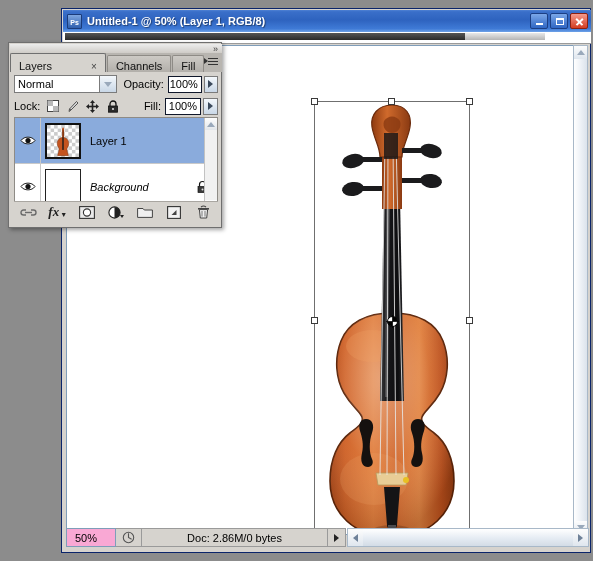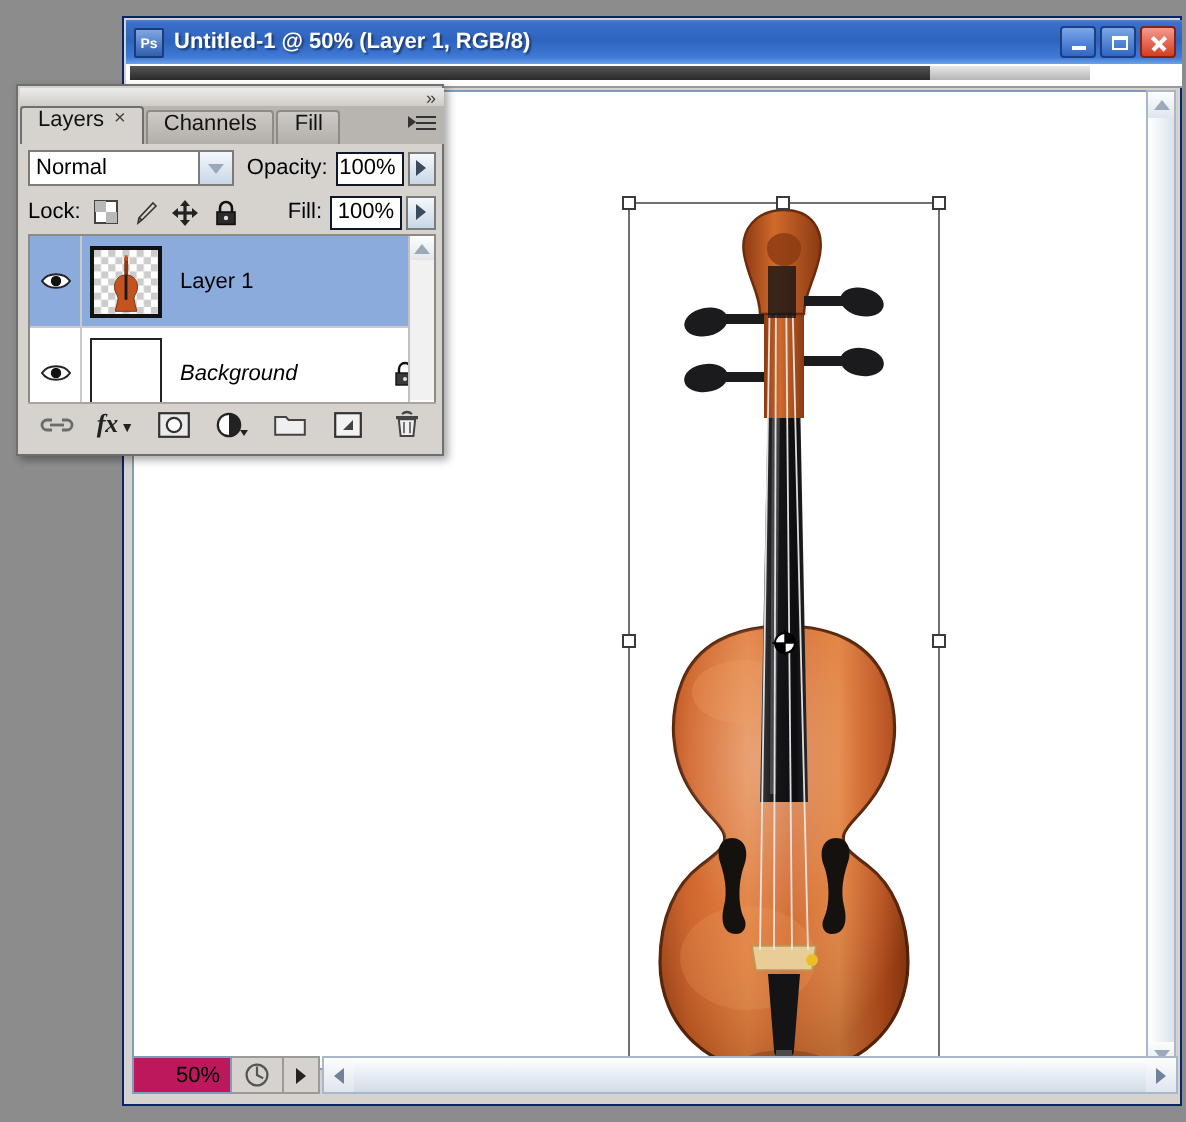--- a/index.html
+++ b/index.html
@@ -51,22 +51,22 @@
   .tri{width:0;height:0;}
   .tri.up{border-left:4px solid transparent;border-right:4px solid transparent;border-bottom:5px solid #9aa9bb;}
   .tri.down{border-left:4px solid transparent;border-right:4px solid transparent;border-top:5px solid #9aa9bb;}
   .tri.left{border-top:4px solid transparent;border-bottom:4px solid transparent;border-right:5px solid #6f8299;}
   .tri.right{border-top:4px solid transparent;border-bottom:4px solid transparent;border-left:5px solid #222;}
   #vthumb{position:absolute;left:0;top:13px;width:13px;height:462px;
     background:linear-gradient(to right,#ffffff,#eef2f7,#dbe3ec);}
 
   
   #statusbar{position:absolute;left:4px;bottom:5px;width:523px;height:19px;display:flex;align-items:stretch;}
-  #zoom-field{width:50px;background:#be185d;border:1px solid #7f9db9;box-sizing:border-box;
-    display:flex;align-items:center;padding-left:21px;font-size:11px;text-align:right;}
+  #zoom-field{width:50px;background:#f9a8d4;border:1px solid #7f9db9;box-sizing:border-box;
+    display:flex;align-items:center;padding-left:8px;font-size:11px;text-align:right;}
   #doc-prof-btn{width:26px;background:#d6d3ce;border:1px solid #9a9a9a;border-left:none;
     box-sizing:border-box;display:flex;align-items:center;justify-content:center;}
   #doc-info{flex:0 0 186px;background:#d6d3ce;border:1px solid #9a9a9a;border-left:none;
     box-sizing:border-box;display:flex;align-items:center;justify-content:center;font-size:11px;}
   #doc-info-arrow{width:18px;background:#d6d3ce;border:1px solid #9a9a9a;border-left:none;
     box-sizing:border-box;display:flex;align-items:center;justify-content:center;}
   #hscroll{flex:1;margin-left:1px;background:#eef2f7;border:1px solid #a8b8c8;
     box-sizing:border-box;display:flex;align-items:center;}
   .hsarrow{width:15px;height:100%;display:flex;align-items:center;justify-content:center;
     background:linear-gradient(to bottom,#fdfdfd,#dfe6ee);}
@@ -89,24 +89,24 @@
 
   
   #layers-panel{position:absolute;left:8px;top:42px;width:214px;height:186px;
     background:#d6d3ce;border:1px solid #6f6f6f;box-sizing:border-box;
     box-shadow:2px 2px 4px rgba(0,0,0,.35);}
   #panel-grip{position:absolute;left:1px;top:1px;width:212px;height:9px;
     background:linear-gradient(to bottom,#ececec,#cfccc7);}
   #collapse-arrows{position:absolute;right:4px;top:1px;font-size:9px;color:#3a3a3a;line-height:9px;}
   #tabs-row{position:absolute;left:1px;top:10px;width:212px;height:19px;
     background:#b8b5b0;display:flex;align-items:flex-end;}
-  .ptab{height:17px;padding:0 8px;display:flex;align-items:flex-start;font-size:11px;
+  .ptab{height:17px;padding:0 8px;display:flex;align-items:flex-end;font-size:11px;
     background:linear-gradient(to bottom,#cdcac5,#b2afaa);
     border:1px solid #8e8b86;border-bottom:none;margin-right:1px;border-radius:2px 2px 0 0;
-    box-sizing:border-box;color:#111;}
+    box-sizing:border-box;color:#111;gap:34px;}
   .ptab.active{background:#d6d3ce;border-color:#6f6f6f;height:19px;font-weight:normal;}
   .tabclose{margin-left:5px;font-size:10px;color:#444;}
   #panel-menu{position:absolute;right:3px;top:14px;width:14px;height:12px;}
   .pmline{position:absolute;right:0;width:10px;height:1px;background:#333;}
 
   #blend-row{position:absolute;left:1px;top:29px;width:212px;height:24px;
     display:flex;align-items:center;padding:0 4px;box-sizing:border-box;}
   #blend-select{width:110px;height:18px;background:#fff;border:1px solid #7b7b7b;
     box-sizing:border-box;display:flex;align-items:center;font-size:11px;padding-left:3px;}
   #blend-arrow{margin-left:auto;width:16px;height:16px;
@@ -317,20 +317,21 @@
   </div>
 
   <div id="statusbar">
     <div id="zoom-field">50%</div>
     <div id="doc-prof-btn">
       <svg width="13" height="13" viewBox="0 0 13 13">
         <circle cx="6.5" cy="6.5" r="5.2" fill="none" stroke="#555" stroke-width="1.1"></circle>
         <path d="M6.5 2.2 L6.5 6.5 L9.6 8.2" fill="none" stroke="#555" stroke-width="1.1"></path>
       </svg>
     </div>
+    <div id="doc-info">Doc: 2.86M/0 bytes</div>
     <div id="doc-info-arrow">
         <div class="tri right"></div>
       </div>
     <div id="hscroll">
       <div class="hsarrow">
           <div class="tri left"></div>
         </div>
       <div id="hthumb"></div>
       <div class="hsarrow">
         <div class="tri" style="border-top:4px solid transparent;border-bottom:4px solid transparent;border-left:5px solid #6f8299;"></div>

